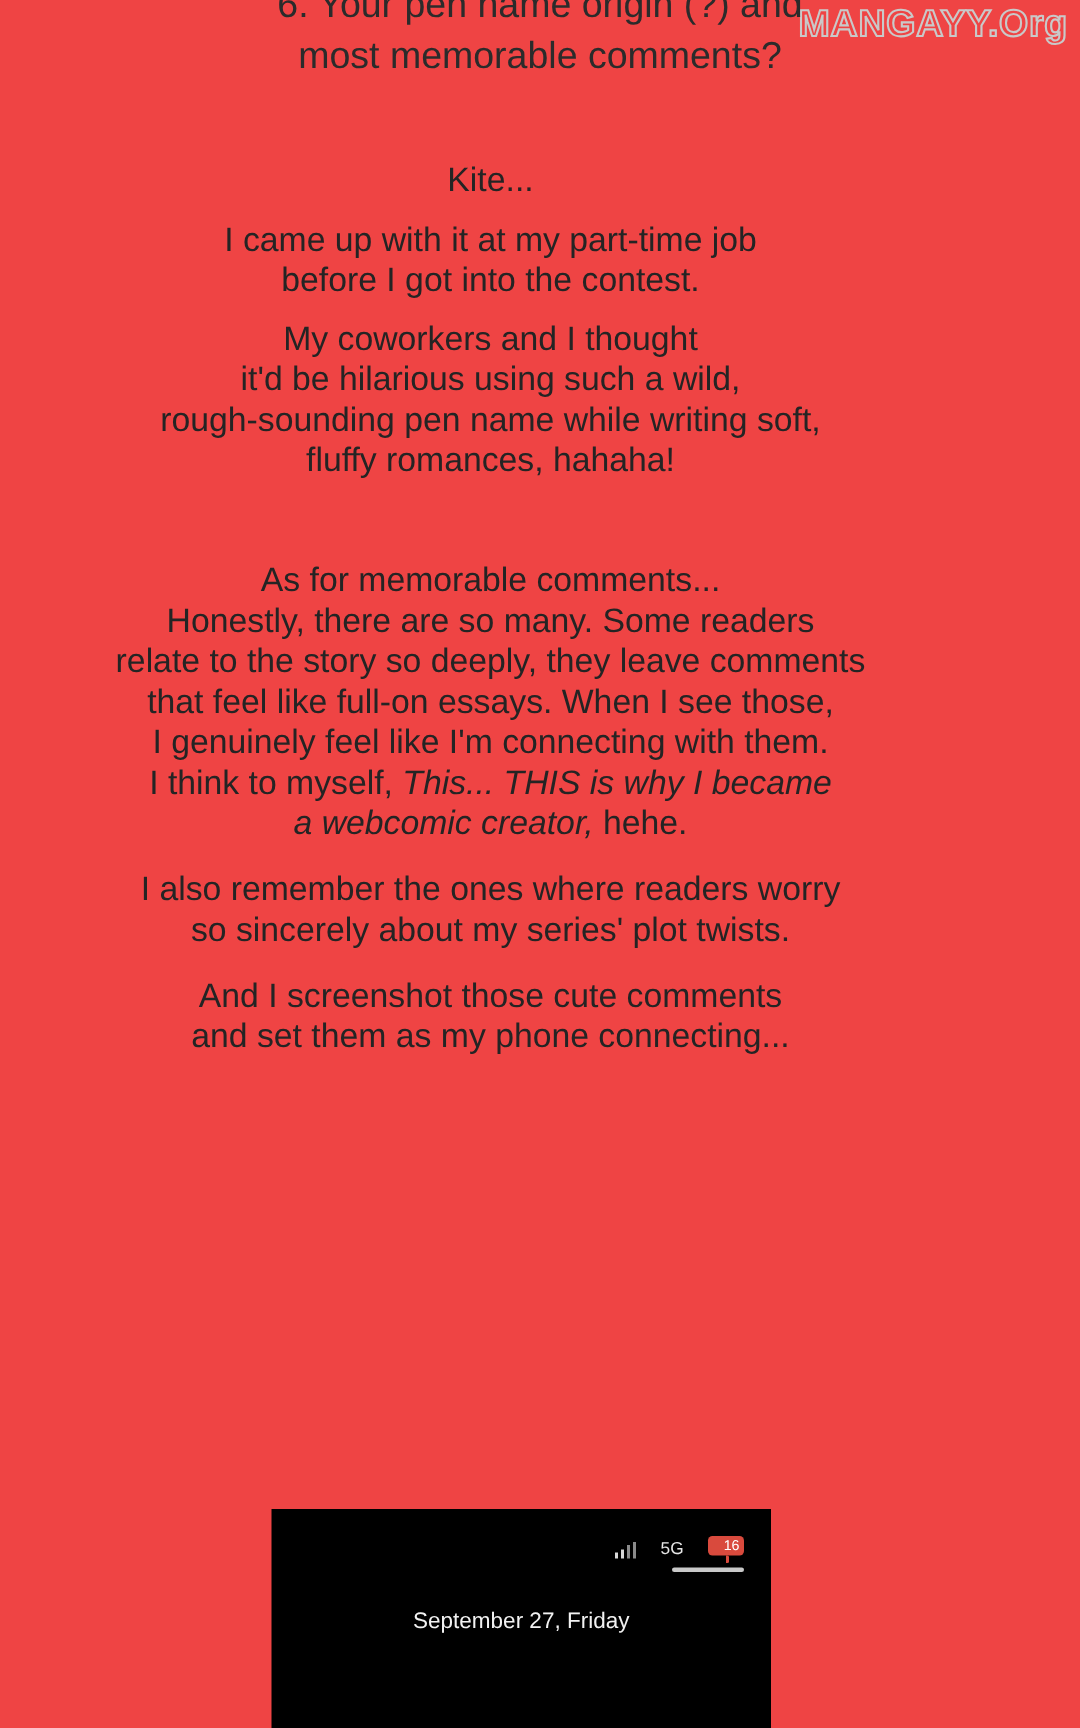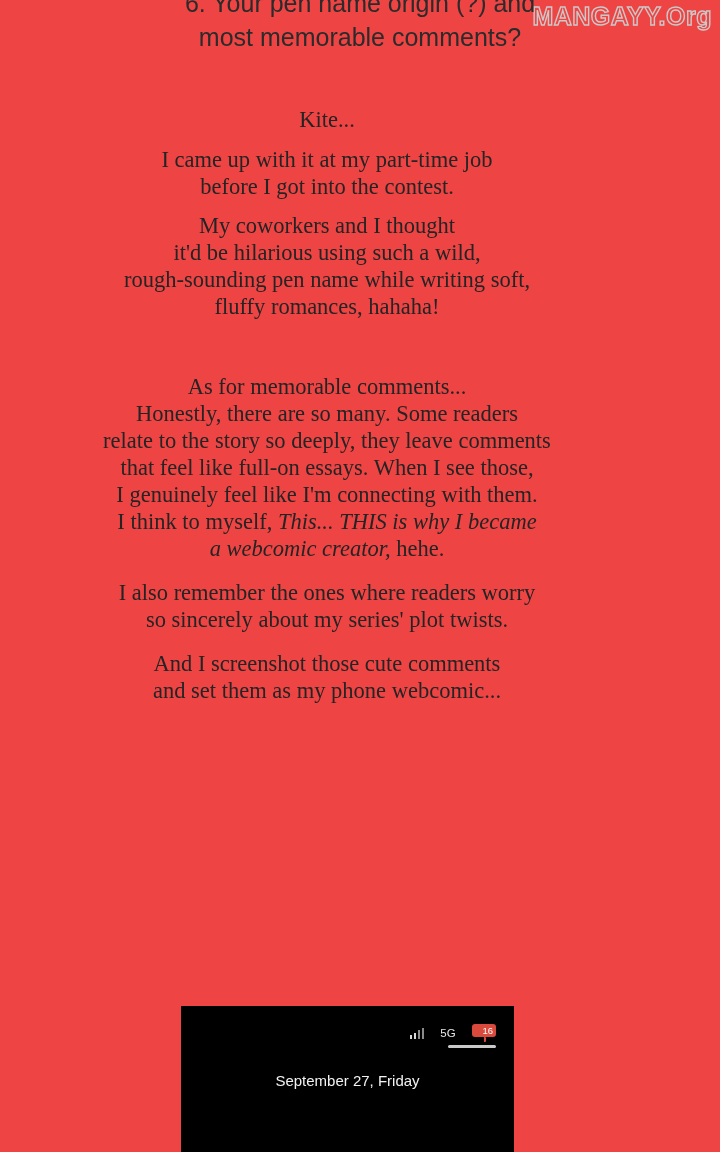--- a/index.html
+++ b/index.html
@@ -56,21 +56,20 @@
 
   
   .block {
     position: absolute;
     width: 654px;
     left: 0;
     text-align: center;
     font-size: 22.5px;
     line-height: 27px;
     color: #242424;
-    font-family: Liberation Serif, serif;
   }
   .block .line { display: block; white-space: pre; }
   .it { font-style: italic; }
 
   #b-kite      { top: 106px; }
   #b-came      { top: 146px; }
   #b-coworkers { top: 212px; }
   #b-asfor     { top: 373px; }
   #b-alsorem   { top: 579px; }
   #b-andscreen { top: 650px; }
@@ -202,21 +201,21 @@
     <span class="line"><span class="it">a webcomic creator,</span><span> hehe.</span></span>
   </div>
 
   <div class="block" id="b-alsorem">
     <span class="line">I also remember the ones where readers worry</span>
     <span class="line">so sincerely about my series' plot twists.</span>
   </div>
 
   <div class="block" id="b-andscreen">
     <span class="line">And I screenshot those cute comments</span>
-    <span class="line">and set them as my phone webcomic...</span>
+    <span class="line">and set them as my phone connecting...</span>
   </div>
 
   <div class="phone-panel">
     <div class="status-bar">
       <span class="signal-bars">
         <i></i>
           <i></i>
           <i></i>
           <i></i>
       </span>

